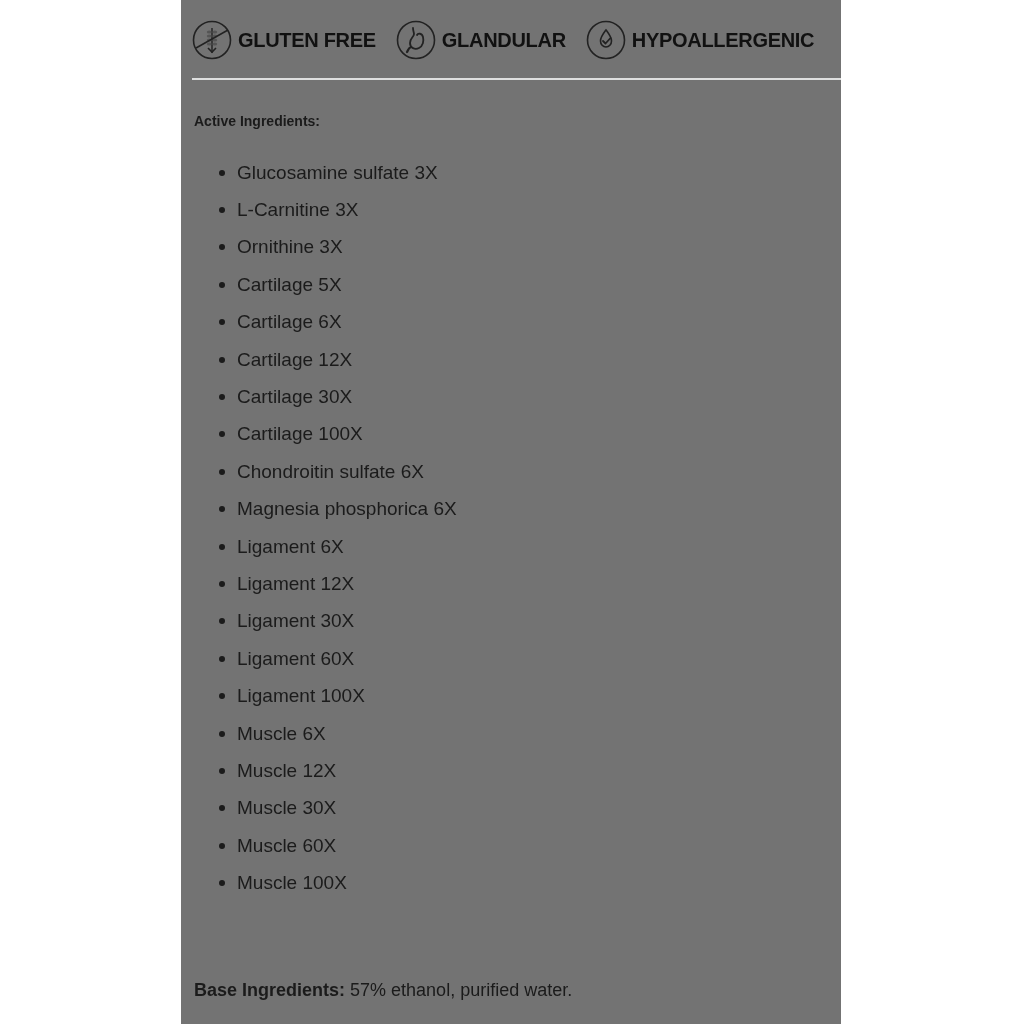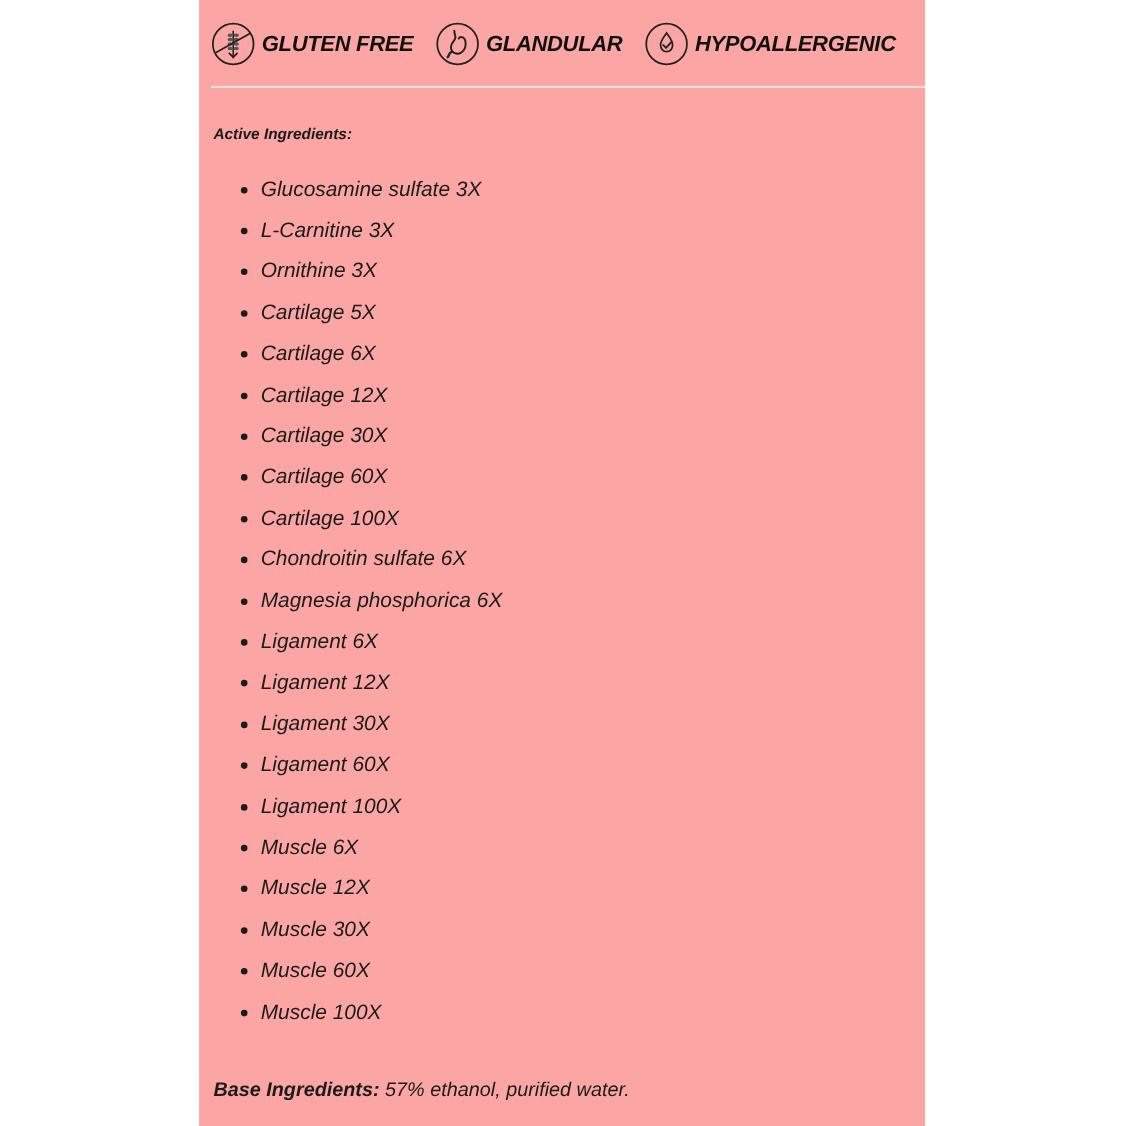--- a/index.html
+++ b/index.html
@@ -13,22 +13,21 @@
   body {
     font-family: "Liberation Sans", "DejaVu Sans", sans-serif;
     color: #1b1b1b;
   }
   .panel {
     position: absolute;
     left: 181px;
     top: 0;
     width: 660px;
     height: 1024px;
-    background: #fca5a5;
-    font-style: italic;
+    background: #737373;
   }
   .badges {
     position: absolute;
     left: 11px;
     top: 18px;
     height: 44px;
     display: flex;
     align-items: center;
   }
   .badge {
@@ -181,24 +180,20 @@
     <li class="ingredient-item">
         <span class="bullet"></span>
         <span>Cartilage 12X</span>
       </li>
     <li class="ingredient-item">
         <span class="bullet"></span>
         <span>Cartilage 30X</span>
       </li>
     <li class="ingredient-item">
         <span class="bullet"></span>
-        <span>Cartilage 60X</span>
-      </li>
-    <li class="ingredient-item">
-        <span class="bullet"></span>
         <span>Cartilage 100X</span>
       </li>
     <li class="ingredient-item">
         <span class="bullet"></span>
         <span>Chondroitin sulfate 6X</span>
       </li>
     <li class="ingredient-item">
         <span class="bullet"></span>
         <span>Magnesia phosphorica 6X</span>
       </li>

